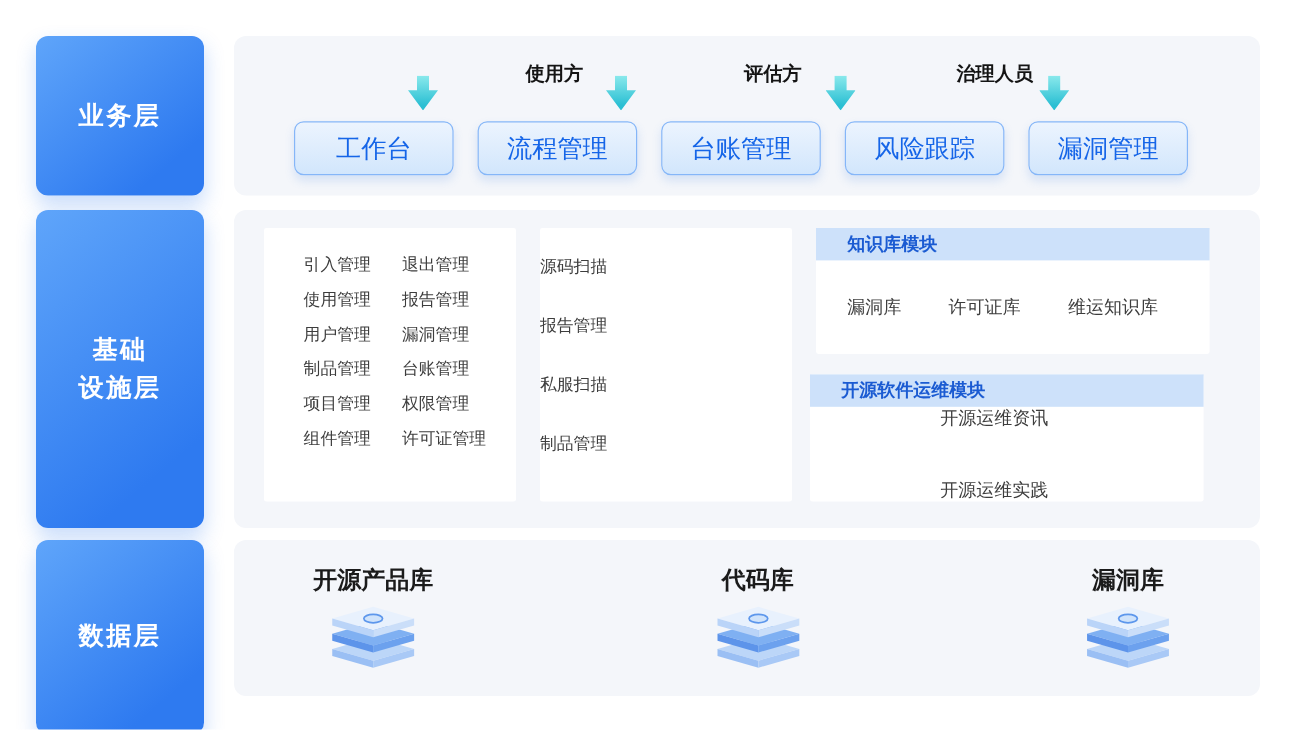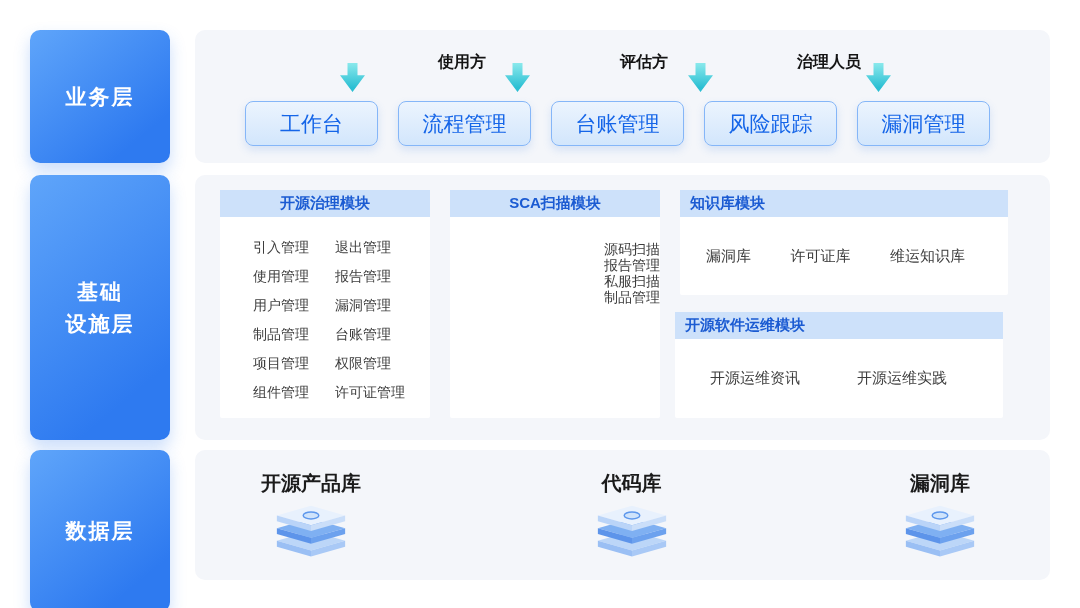--- a/index.html
+++ b/index.html
@@ -71,38 +71,38 @@
   .module-2 { left: 255px; top: 15px;  width: 210px; height: 228px; }
   .module-3 { left: 485px; top: 15px;  width: 328px; height: 105px; }
   .module-4 { left: 480px; top: 137px; width: 328px; height: 106px; }
 
   .module-title {
     height: 27px; background: #cde1fa; color: #1b5bd2;
     font-size: 15px; font-weight: 700;
     display: flex; align-items: center; justify-content: center;
     white-space: nowrap;
   }
-  .module-title.title-left { justify-content: flex-start; padding-left: 10px; }
+  .module-title.title-left { justify-content: flex-start; padding-left: 26px; }
 
   .grid-2 {
     display: grid; grid-template-columns: 82px auto;
     padding: 22px 0 0 33px; row-gap: 13px;
     font-size: 14px; line-height: 16px; color: #3d3d3d;
   }
   .col-center {
-    display: flex; flex-direction: column; align-items: flex-end;
-    padding-top: 24px; 
+    display: flex; flex-direction: column; align-items: flex-start;
+    padding-top: 24px; gap: 33px;
     font-size: 14px; line-height: 16px; color: #3d3d3d;
   }
   .row-items {
     display: flex; align-items: center; justify-content: space-between;
     font-size: 15px; color: #3d3d3d; white-space: nowrap;
   }
   .module-3 .row-items { height: 78px; padding: 0 43px 0 26px; }
-  .module-4 .row-items { height: 79px; padding: 0 56px 0 35px; }
+  .module-4 .row-items { height: 79px; padding: 0 56px 0 35px; flex-direction: column; }
 
   
   .db-row {
     height: 100%;
     display: flex; align-items: center; justify-content: space-between;
     padding: 0 72px 0 66px; box-sizing: border-box;
   }
   .db-group { display: flex; flex-direction: column; align-items: center; gap: 8px; }
   .db-label { font-size: 20px; font-weight: 600; color: #1b1b1b; white-space: nowrap; text-align: center; }
 </style>
@@ -129,39 +129,37 @@
     <div class="biz-btn">流程管理</div>
     <div class="biz-btn">台账管理</div>
     <div class="biz-btn">风险跟踪</div>
     <div class="biz-btn">漏洞管理</div>
   </div>
 </div>
 
 <div class="panel" id="panel-infra">
 
   <div class="module module-1">
-    <div class="module-title">开源治理模块</div>
     <div class="grid-2">
       <span>引入管理</span>
       <span>退出管理</span>
       <span>使用管理</span>
       <span>报告管理</span>
       <span>用户管理</span>
       <span>漏洞管理</span>
       <span>制品管理</span>
       <span>台账管理</span>
       <span>项目管理</span>
       <span>权限管理</span>
       <span>组件管理</span>
       <span>许可证管理</span>
     </div>
   </div>
 
   <div class="module module-2">
-    <div class="module-title">SCA扫描模块</div>
     <div class="col-center">
       <span>源码扫描</span>
       <span>报告管理</span>
       <span>私服扫描</span>
       <span>制品管理</span>
     </div>
   </div>
 
   <div class="module module-3">
     <div class="module-title title-left">知识库模块</div>

